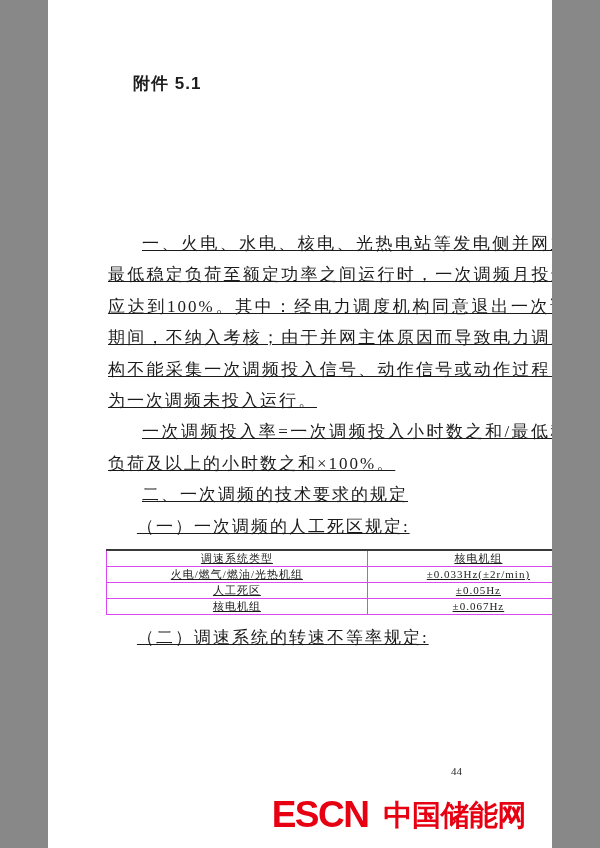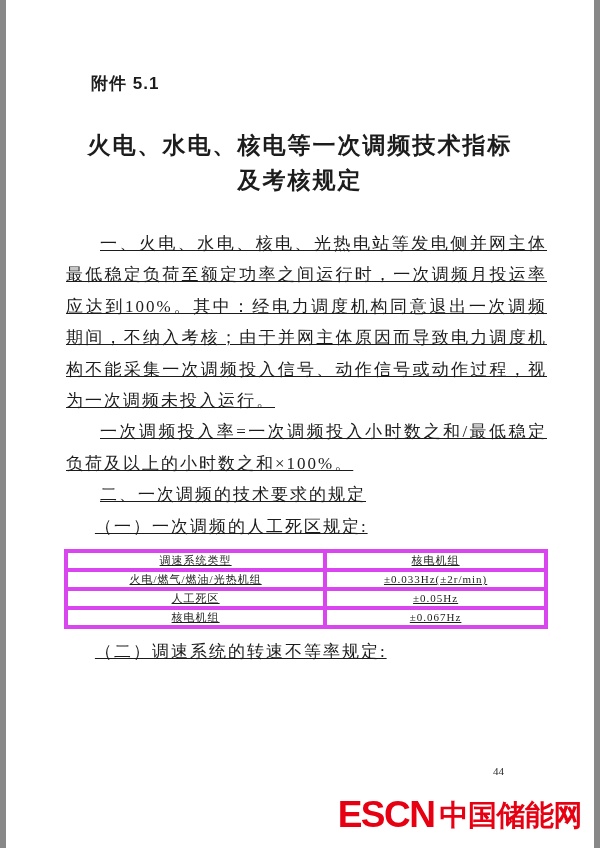--- a/index.html
+++ b/index.html
@@ -1,18 +1,18 @@
 <!DOCTYPE html>
 <html><head>
 <meta charset="utf-8">
 <style>
   html,body { margin:0; padding:0; background:#888; }
   .page {
     position:relative;
-    width:588px; height:848px;
+    width:504px; height:848px;
     margin:0 auto;
     background:#ffffff;
     font-family:"Liberation Serif", serif;
     color:#1c1c1c;
     overflow:hidden;
   }
   .attachment-label {
     position:absolute;
     left:85px; top:72px;
     font-family:"Liberation Sans", sans-serif;
@@ -51,21 +51,21 @@
     width:484px;
     margin:7px 0 7px -2px;
     border-collapse:collapse;
     border:1px solid #3a3a3a;
     border-top:2px solid #3a3a3a;
     table-layout:fixed;
     letter-spacing:1px;
   }
   table.deadband-table th,
   table.deadband-table td {
-    border:4px solid #d946ef;
+    border:1px solid #d946ef;
     font-weight:normal;
     font-size:11px;
     text-align:center;
     height:15px;
     line-height:15px;
     padding:0;
     text-indent:0;
     overflow:hidden;
     white-space:nowrap;
   }
@@ -74,50 +74,46 @@
   .page-number {
     position:absolute;
     top:765px; right:90px;
     font-size:11px;
     letter-spacing:0;
     color:#2a2a2a;
     font-family:"Liberation Serif", serif;
   }
   .footer-logo {
     position:absolute;
-    right:12px; top:795px;
+    right:26px; top:795px;
     display:flex;
     align-items:center;
     font-family:"Liberation Sans", sans-serif;
     font-weight:900;
   }
   .footer-logo .logo-latin {
     font-size:37px;
     letter-spacing:-1.5px;
     line-height:40px;
   }
   .footer-logo .logo-cn {
     font-size:29px;
-    margin-left:5px;
+    margin-left:15px;
     letter-spacing:-0.5px;
     line-height:40px;
     font-family:Liberation Serif, serif;
   }
 </style>
 </head>
 <body>
 
 <div class="page">
 
   <div class="attachment-label">附件 5.1</div>
 
-  <h1 class="doc-title">
-    <span>火电、水电、核电等一次调频技术指标</span><br>
-    <span>及考核规定</span>
-  </h1>
 
   <div class="doc-body">
 
     <p>一、火电、水电、核电、光热电站等发电侧并网主体最低稳定负荷至额定功率之间运行时，一次调频月投运率应达到100%。其中：经电力调度机构同意退出一次调频期间，不纳入考核；由于并网主体原因而导致电力调度机构不能采集一次调频投入信号、动作信号或动作过程，视为一次调频未投入运行。</p>
 
     <p>一次调频投入率=一次调频投入小时数之和/最低稳定负荷及以上的小时数之和×100%。</p>
 
 
     <p class="section-heading">二、一次调频的技术要求的规定</p>
 

